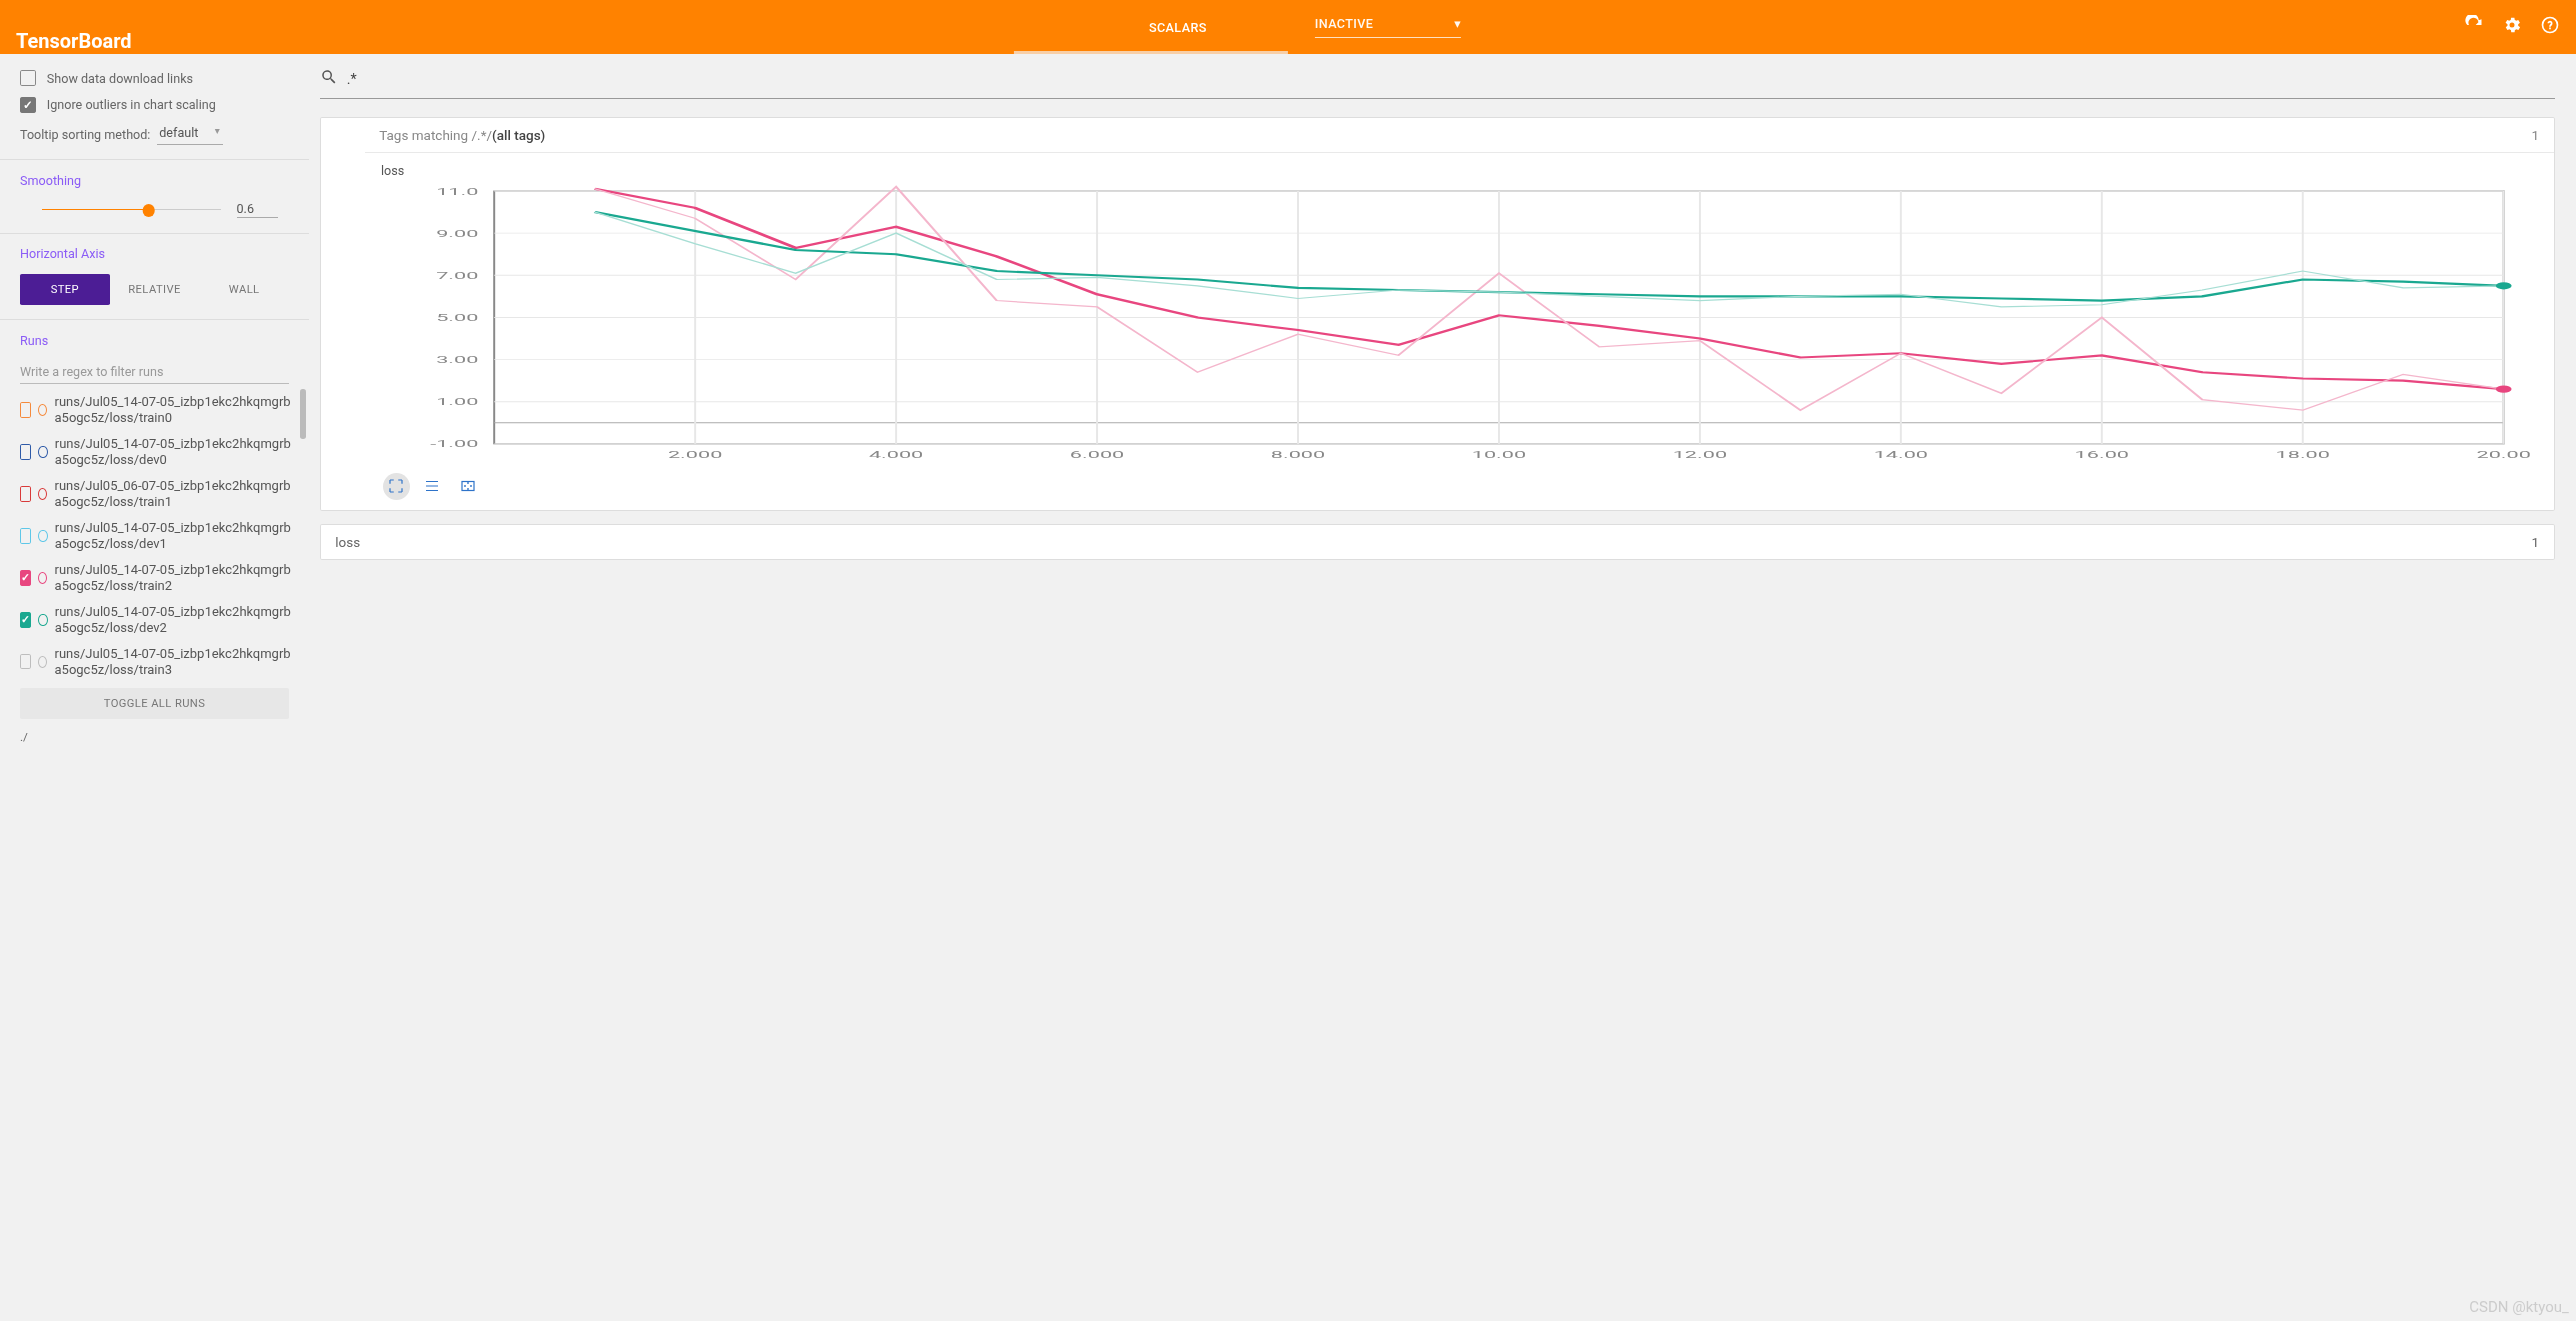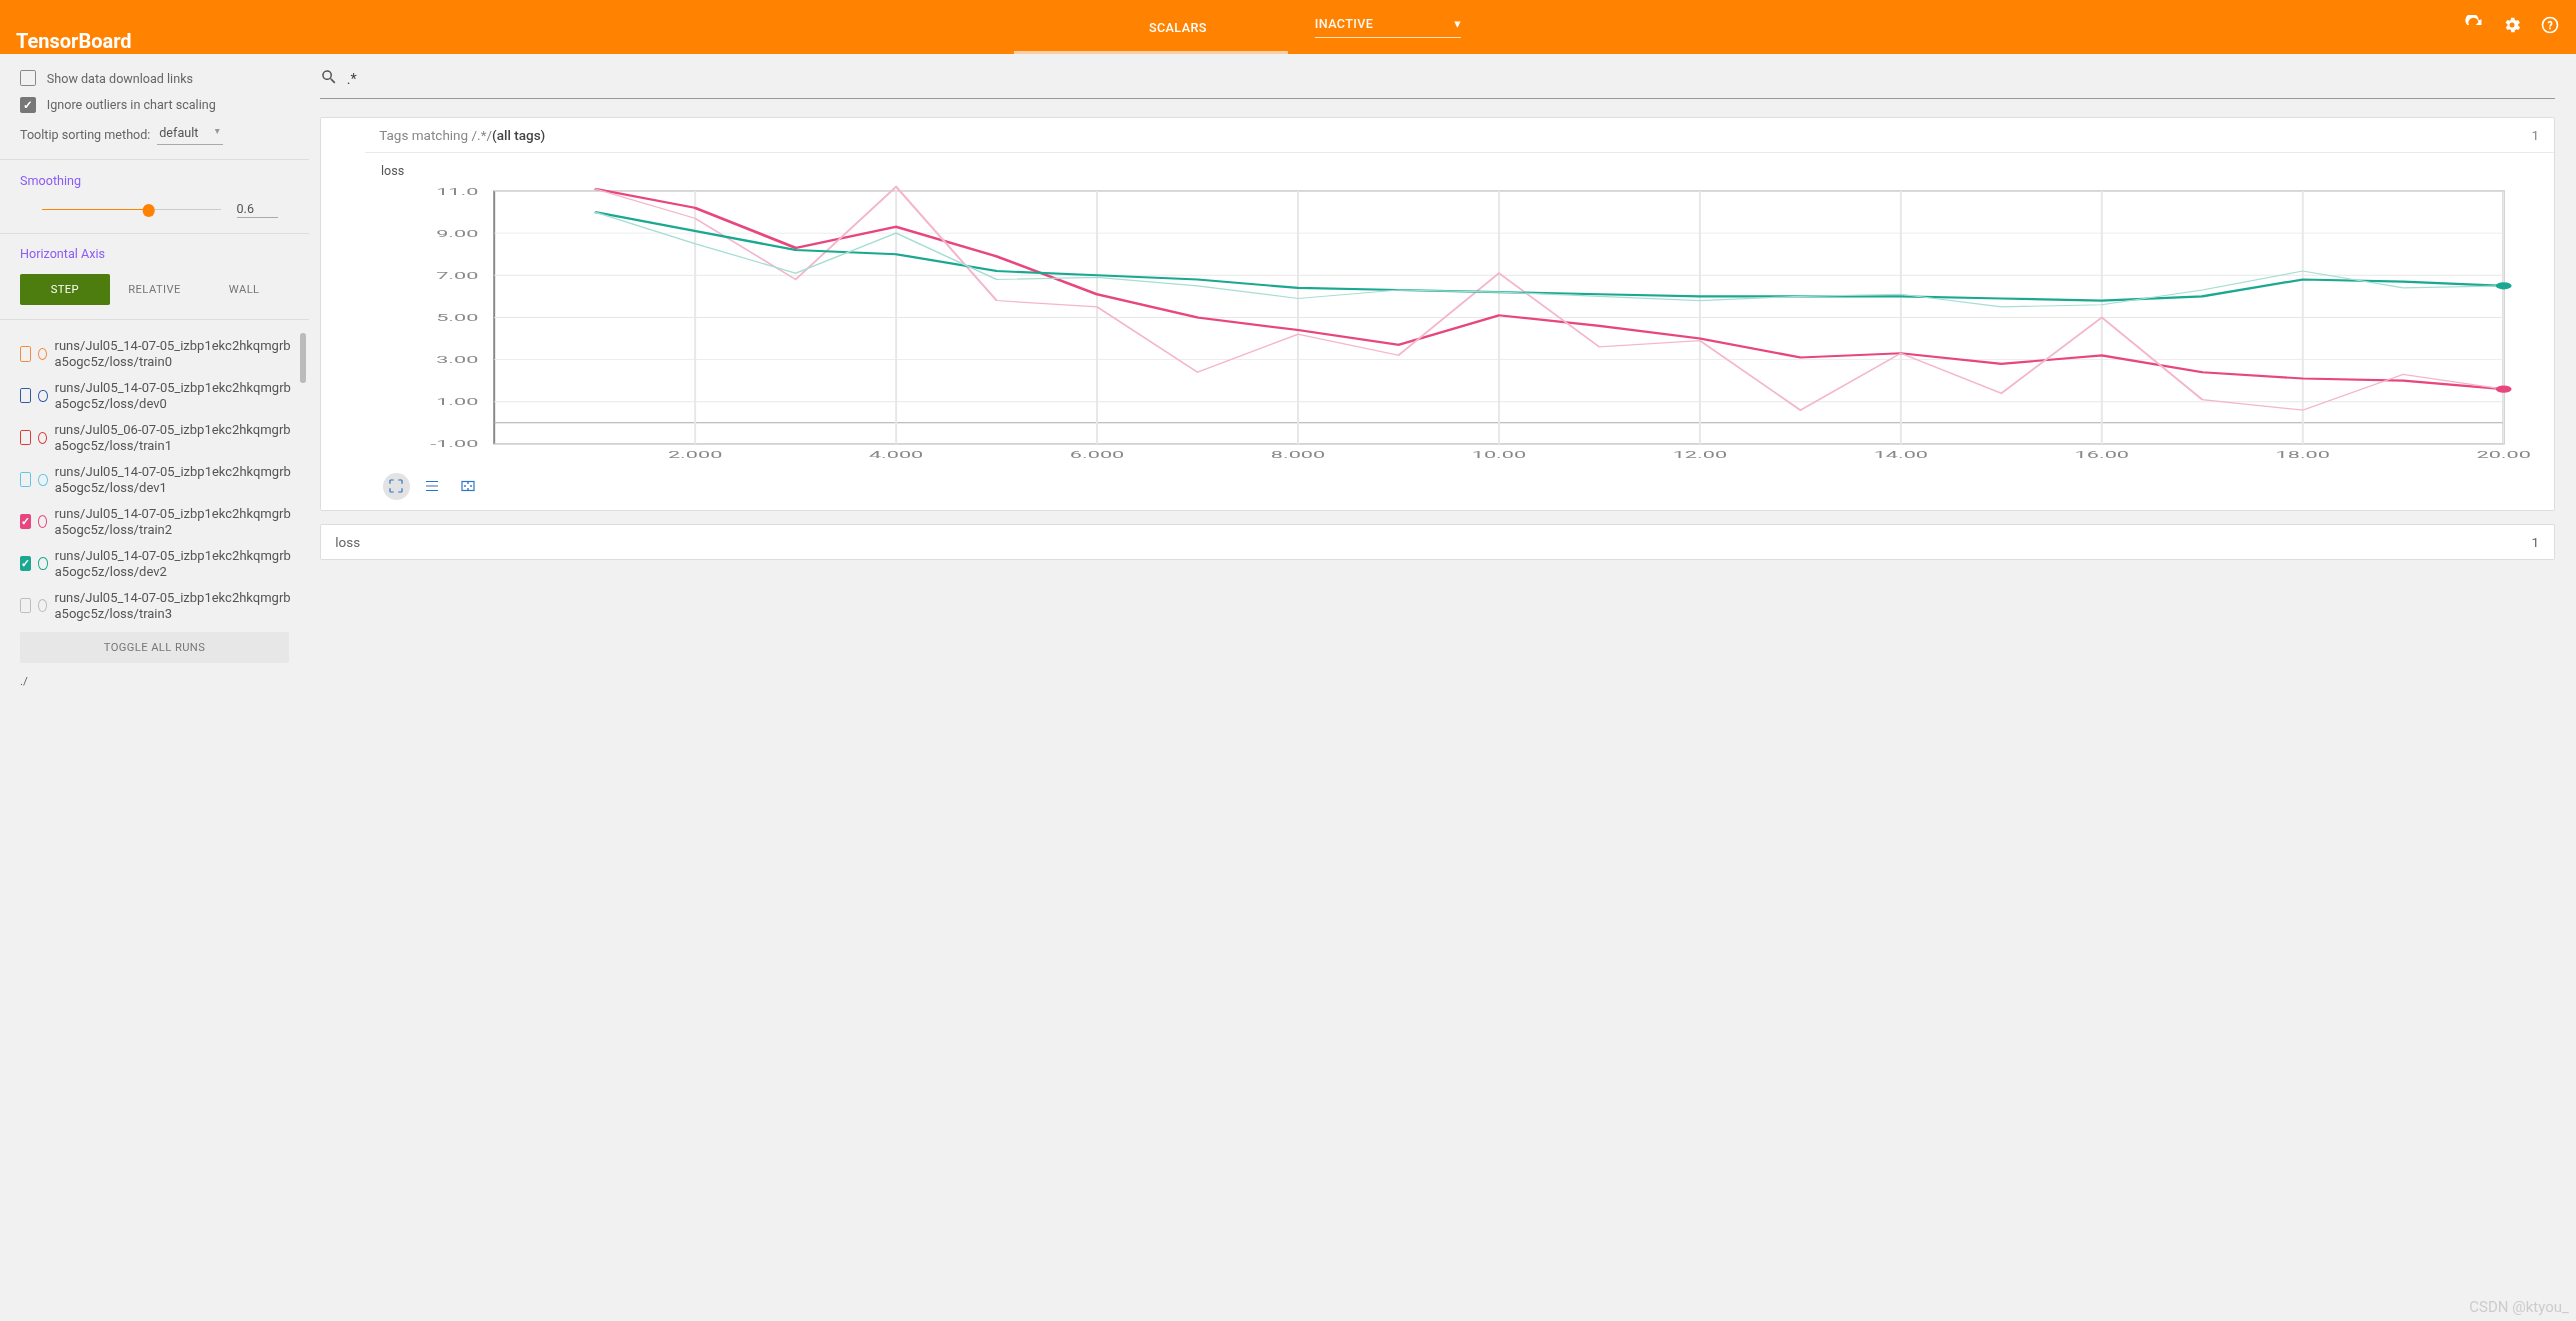--- a/index.html
+++ b/index.html
@@ -25,21 +25,21 @@
   .fake-select::after { content:"▾"; position:absolute; right:3.6px; color:#999; font-size:10px; }
   .slabel { color:#8b5cf6; margin-bottom:12.6px; }
   .slider-row { display:flex; align-items:center; gap:16px; padding-left:21.5px; }
   .slider { position:relative; width:179px; height:12.6px; cursor:pointer; }
   .slider .track-l { position:absolute; left:0; top:5.4px; height:1.8px; background:#ff8200; width:60%; }
   .slider .track-r { position:absolute; right:0; top:5.4px; height:1.8px; background:#ccc; width:40%; }
   .slider .thumb { position:absolute; left:60%; top:0.9px; width:12.6px; height:12.6px; border-radius:50%; background:#ff8200; transform:translateX(-50%); }
   .slider-val { border-bottom:0.9px solid #aaa; width:41px; text-align:left; padding-bottom:1.8px; color:#555; }
   .btn-row { display:flex; gap:0; }
   .hbtn { flex:1; text-align:center; padding:9px 0; font-size:11.2px; letter-spacing:0.4px; color:#777; cursor:pointer; border-radius:1.8px; }
-  .hbtn.active { background:#4d7c0f; color:#fff; }
+  .hbtn.active { background:#4c1d95; color:#fff; }
   .runs-filter { width:100%; border:none; border-bottom:0.9px solid #bbb; background:transparent; padding:3.6px 0; font-size:12.6px; color:#555; outline:none; }
   .runs-filter::placeholder { color:#999; }
   .runs-list { position:relative; padding-right:14.4px; }
   .runs-list .scrollthumb { position:absolute; right:2.7px; top:0; width:6.3px; height:50px; background:#bbb; border-radius:2.7px; }
   .run { display:flex; align-items:center; gap:7.2px; padding:5.4px 0 5.4px 20px; }
   .run .rcb { width:15.2px; height:15.2px; border:1.8px solid; border-radius:1.8px; display:flex; align-items:center; justify-content:center; cursor:pointer; }
   .run .rcb.checked::after { content:"✓"; color:#fff; font-size:10.8px; font-weight:bold; }
   .run .rcirc { width:12.6px; height:12.6px; border:1.8px solid; border-radius:50%; cursor:pointer; }
   .run .rname { font-size:13px; color:#555; line-height:1.2; word-break:break-all; }
   .toggle-all { margin:5.4px 20px; background:#e7e7e7; color:#777; text-align:center; padding:9px 0; font-size:11.2px; letter-spacing:0.4px; cursor:pointer; border-radius:1.8px; }
@@ -124,20 +124,24 @@
 
     <div class="sgroup bordered">
       <div class="slabel">Horizontal Axis</div>
       <div class="btn-row">
         <div class="hbtn active">STEP</div>
         <div class="hbtn">RELATIVE</div>
         <div class="hbtn">WALL</div>
       </div>
     </div>
 
+    <div class="sgroup" style="padding-bottom:5.4px;">
+      <div class="slabel">Runs</div>
+      <input class="runs-filter" placeholder="Write a regex to filter runs" style="">
+    </div>
 
     <div class="runs-list" id="runs-list">
       <div class="scrollthumb"></div>
     <div class="run">
           <div class="rcb" style="border-color: rgb(245, 138, 60);"></div>
           <div class="rcirc" style="border-color: rgb(245, 138, 60);"></div>
           <div class="rname">runs/Jul05_14-07-05_izbp1ekc2hkqmgrba5ogc5z/loss/train0</div>
         </div>
         <div class="run">
           <div class="rcb" style="border-color: rgb(46, 90, 168);"></div>

